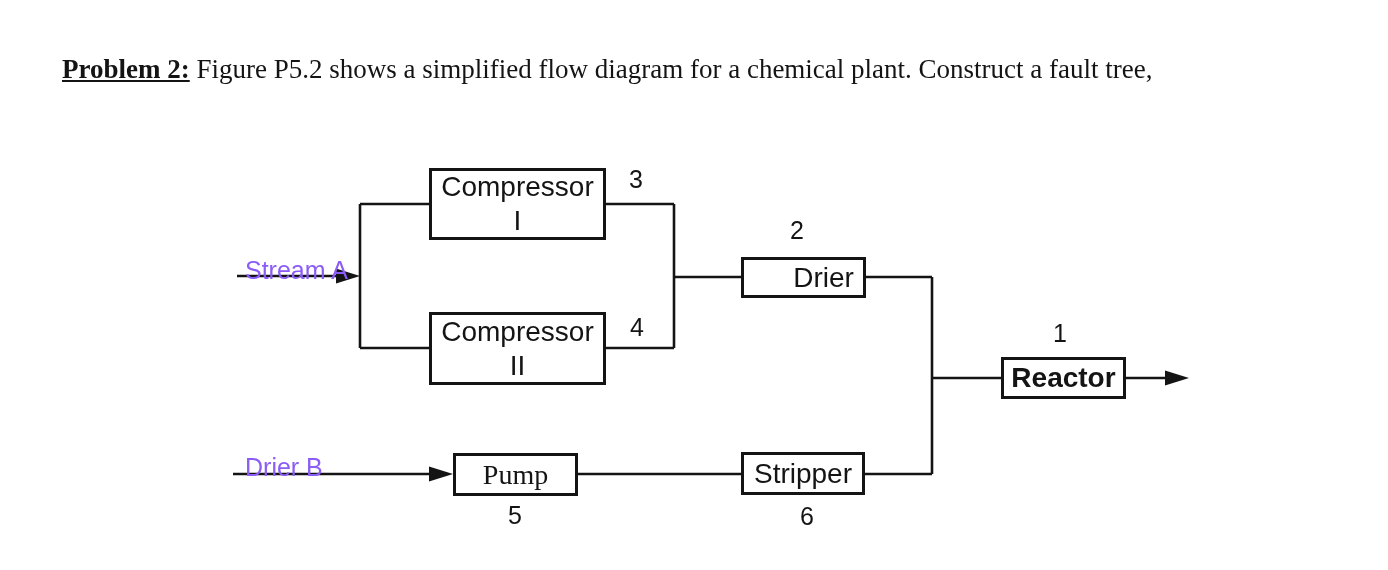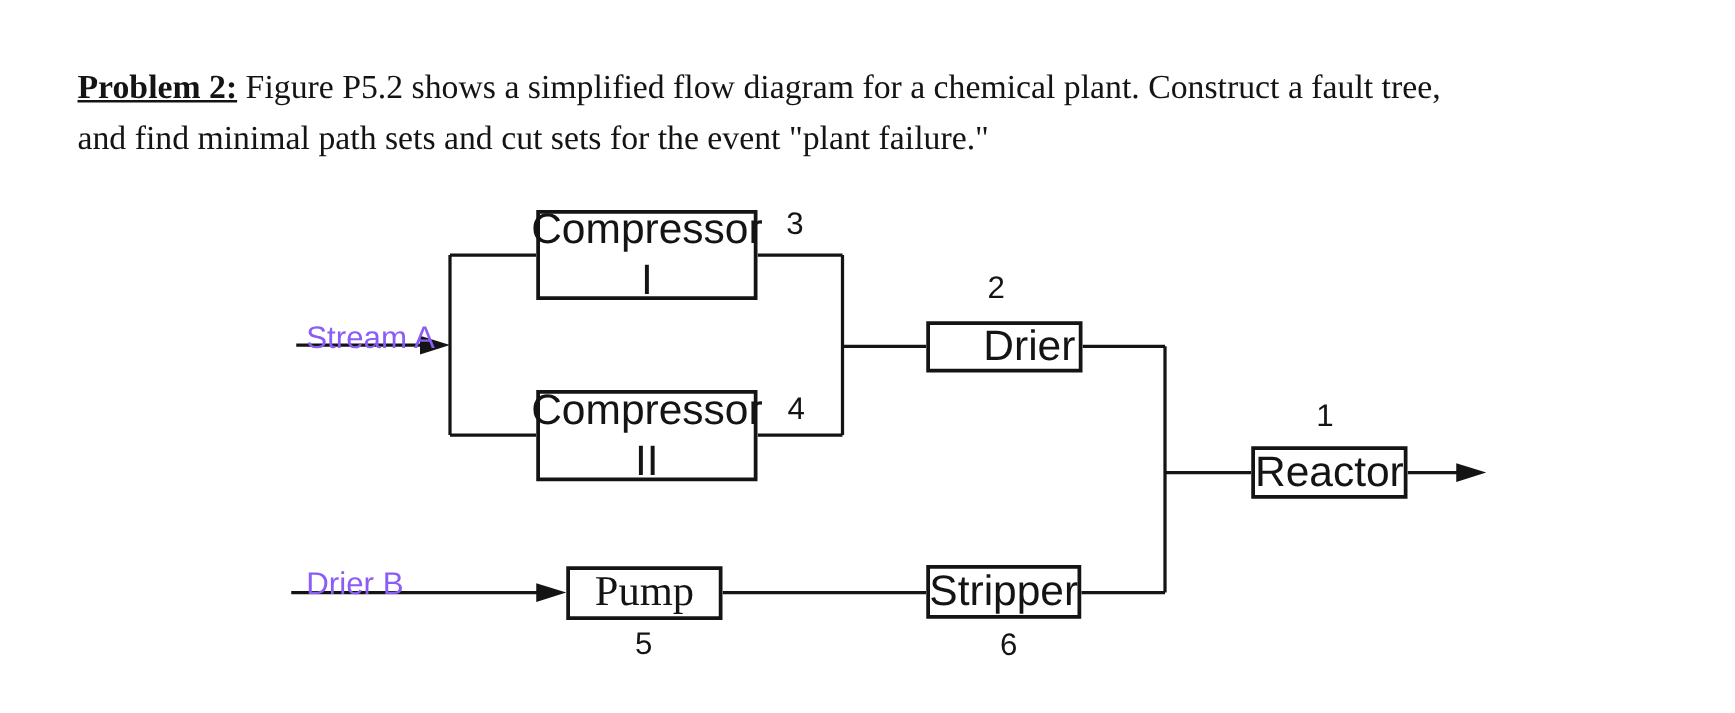--- a/index.html
+++ b/index.html
@@ -45,29 +45,29 @@
   .box {
     position: absolute;
     z-index: 2;
     box-sizing: border-box;
     border: 3px solid #141414;
     background: #ffffff;
     display: flex;
     flex-direction: column;
     align-items: center;
     justify-content: center;
-    font-size: 34px;
+    font-size: 28px;
     line-height: 1.2;
     color: #141414;
     text-align: center;
   }
   .box-compressor1 { left: 429px; top: 168px; width: 177px; height: 72px; }
   .box-compressor2 { left: 429px; top: 312px; width: 177px; height: 73px; }
   .box-drier      { left: 741px; top: 257px; width: 125px; height: 41px; padding-left: 40px; }
-  .box-reactor    { left: 1001px; top: 357px; width: 125px; height: 42px; }
+  .box-reactor    { left: 1001px; top: 357px; width: 125px; height: 42px; font-weight: bold; }
   .box-pump       { left: 453px; top: 453px; width: 125px; height: 43px; font-family: Liberation Serif, serif; }
   .box-stripper   { left: 741px; top: 452px; width: 124px; height: 43px; }
   .num {
     position: absolute;
     z-index: 2;
     width: 30px;
     text-align: center;
     font-size: 25px;
     color: #141414;
   }
@@ -86,21 +86,20 @@
     margin-top: 23px;
   }
   .stream-a-label { left: 245px; top: 233px; }
   .stream-b-label { left: 245px; top: 430px; }
 </style>
 </head>
 <body>
 
 <div class="problem">
   <div><span class="bold">Problem 2:</span><span> Figure P5.2 shows a simplified flow diagram for a chemical plant. Construct a fault tree,</span></div>
-  <div>and find minimal path sets and cut sets for the event "plant failure."</div>
 </div>
 
 <svg class="diagram-svg" viewBox="0 0 1388 570" xmlns="http://www.w3.org/2000/svg">
 
   <path class="pipe" d="M237 276 H340"></path>
   <polygon class="arrowhead" points="360,276 336,268.5 336,283.5"></polygon>
 
   <path class="pipe" d="M360 204 V348"></path>
   <path class="pipe" d="M360 204 H429"></path>
   <path class="pipe" d="M606 204 H674"></path>

